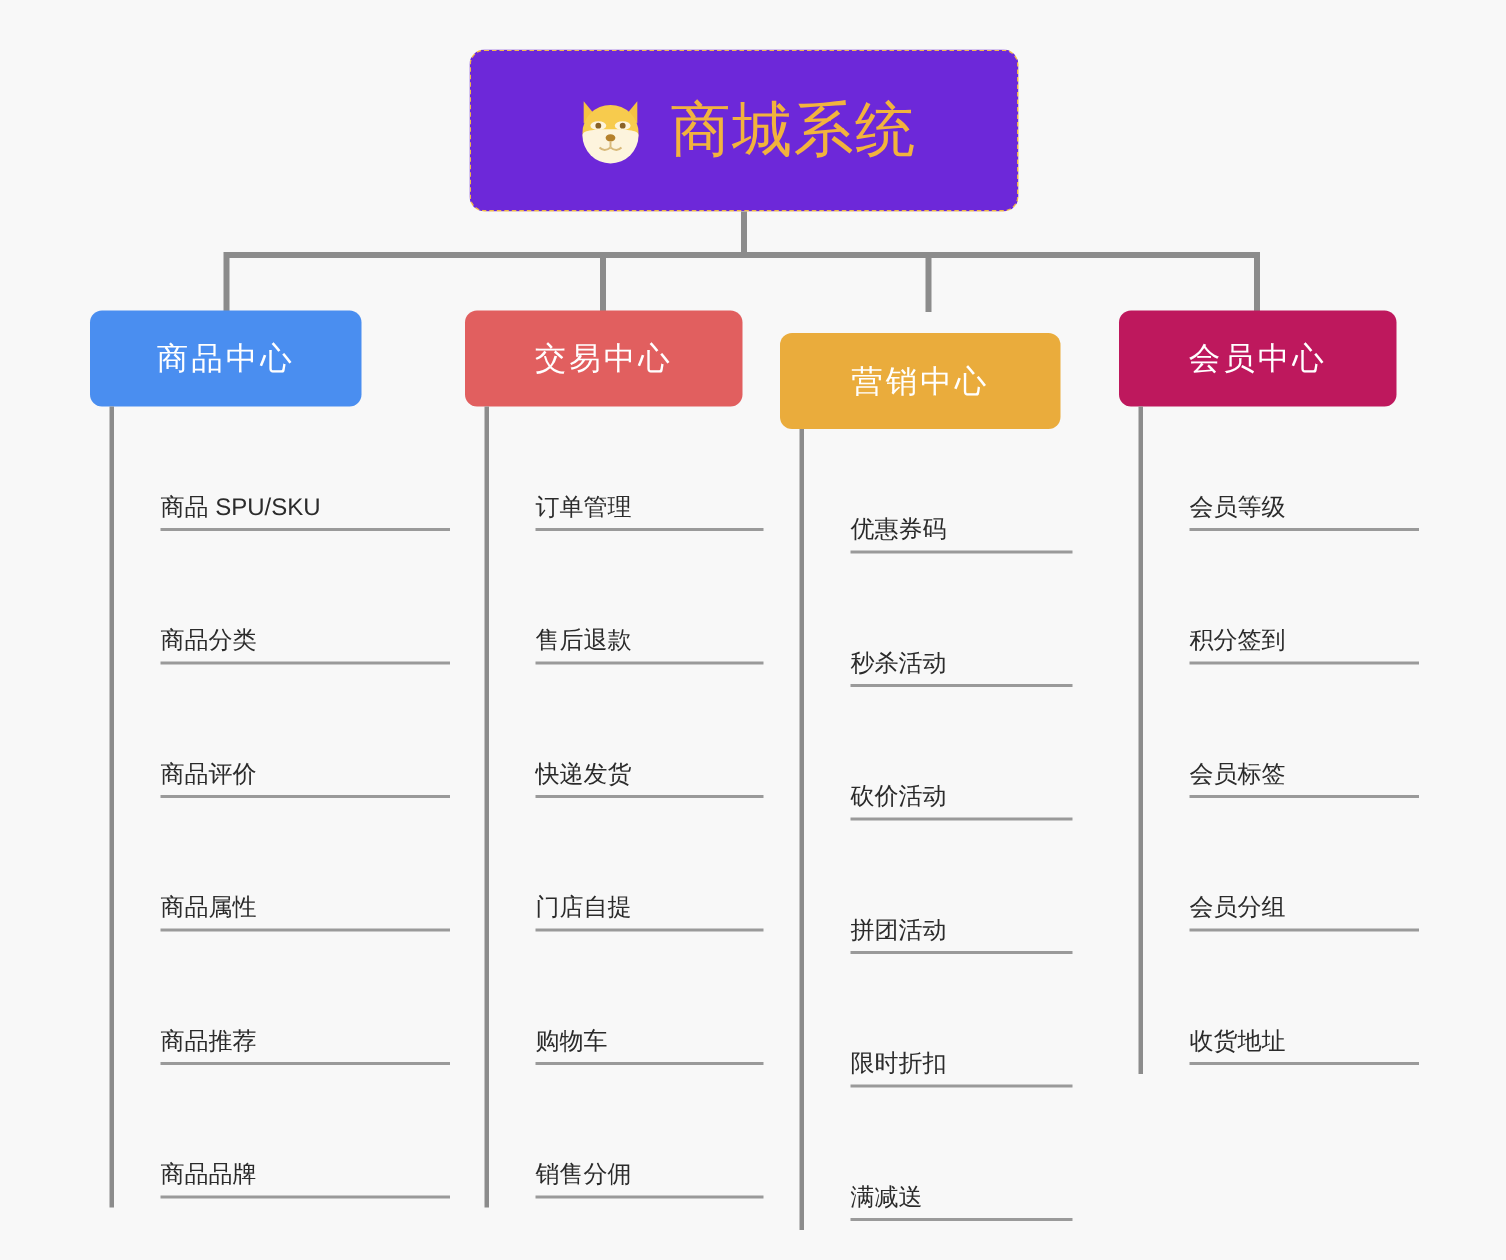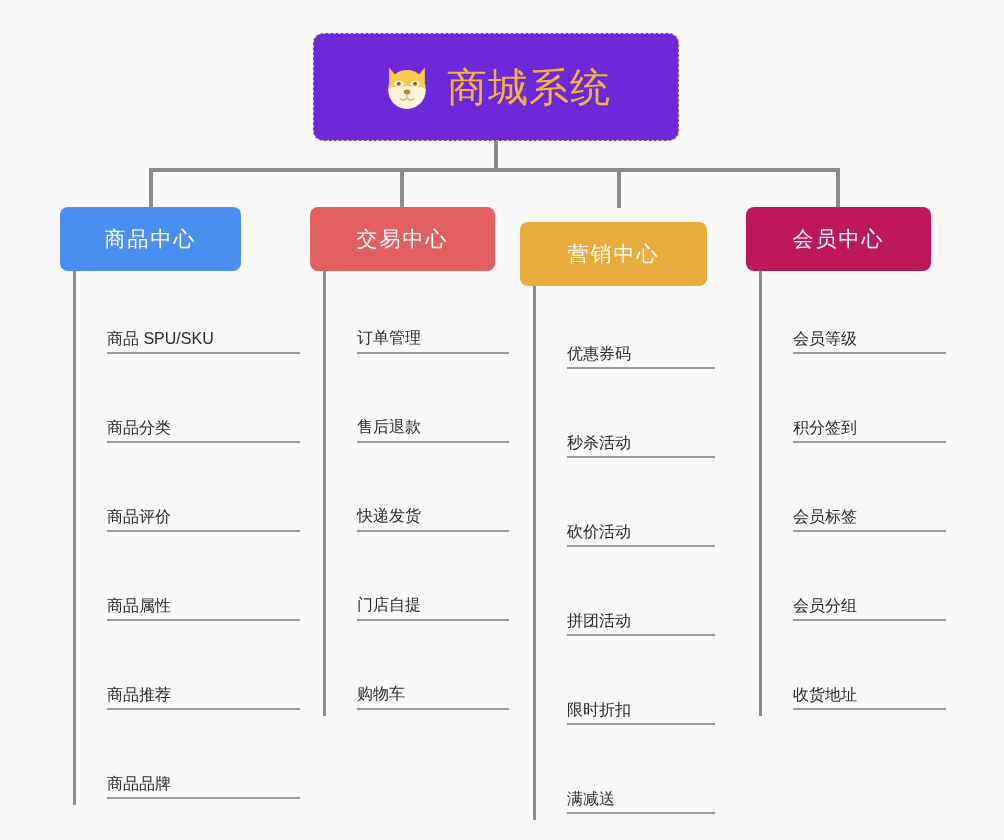--- a/index.html
+++ b/index.html
@@ -187,20 +187,23 @@
         </div>
       <div class="item">
           <span class="item-label">快递发货</span>
         </div>
       <div class="item">
           <span class="item-label">门店自提</span>
         </div>
       <div class="item">
           <span class="item-label">购物车</span>
         </div>
+      <div class="item">
+          <span class="item-label">销售分佣</span>
+        </div>
     </div>
   </div>
 
   <div class="column col-2">
     <div class="col-head">营销中心</div>
     <div class="col-body">
       <div class="item">
           <span class="item-label">优惠券码</span>
         </div>
       <div class="item">

